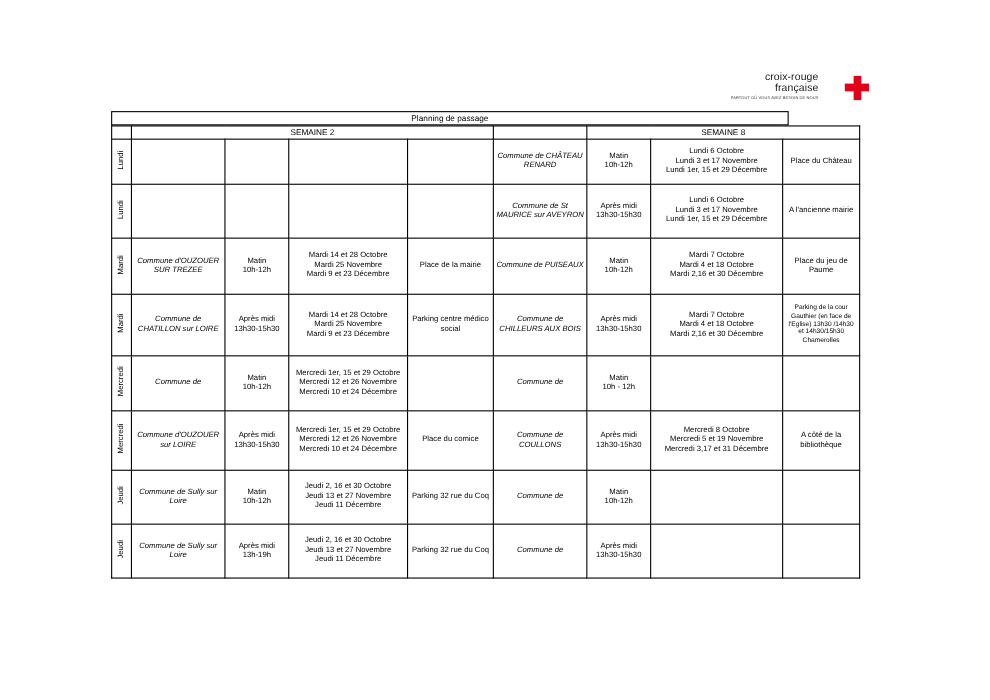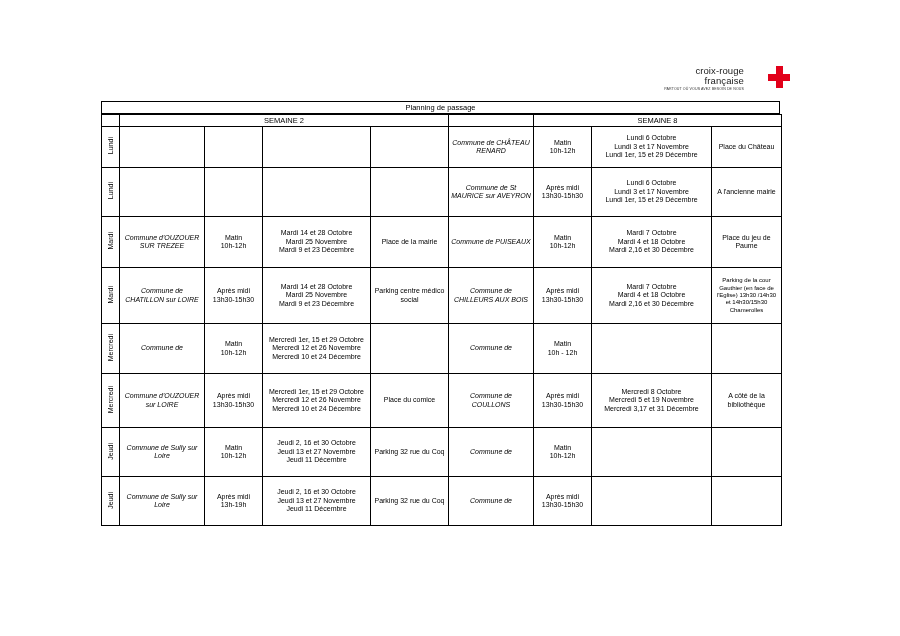--- a/index.html
+++ b/index.html
@@ -24,21 +24,21 @@
   
   .logo {
     position: absolute;
     left: 660px;
     top: 66px;
     width: 130px;
     text-align: right;
   }
   .logo-row {
     display: flex;
-    align-items: flex-start;
+    align-items: flex-end;
     justify-content: flex-end;
     gap: 24px;
   }
   .logo-text {
     font-size: 9.5px;
     color: #1a1a1a;
     line-height: 1.05;
     text-align: right;
     letter-spacing: 0.1px;
   }
@@ -65,21 +65,21 @@
   }
   .cross::after {
     left: 0; top: 7.5px; width: 22px; height: 7px;
   }
 
   
   .titlebar {
     position: absolute;
     left: 101px;
     top: 101px;
-    width: 679px;
+    width: 616px;
     height: 13px;
     border: 1px solid #000;
     box-sizing: border-box;
     font-size: 7.5px;
     display: flex;
     align-items: center;
     justify-content: center;
   }
 
   

